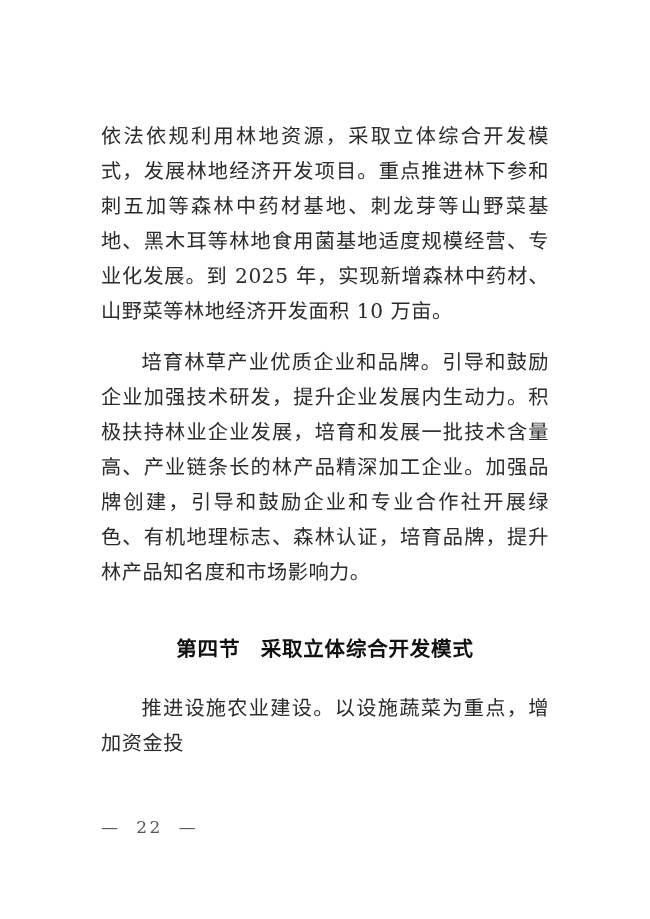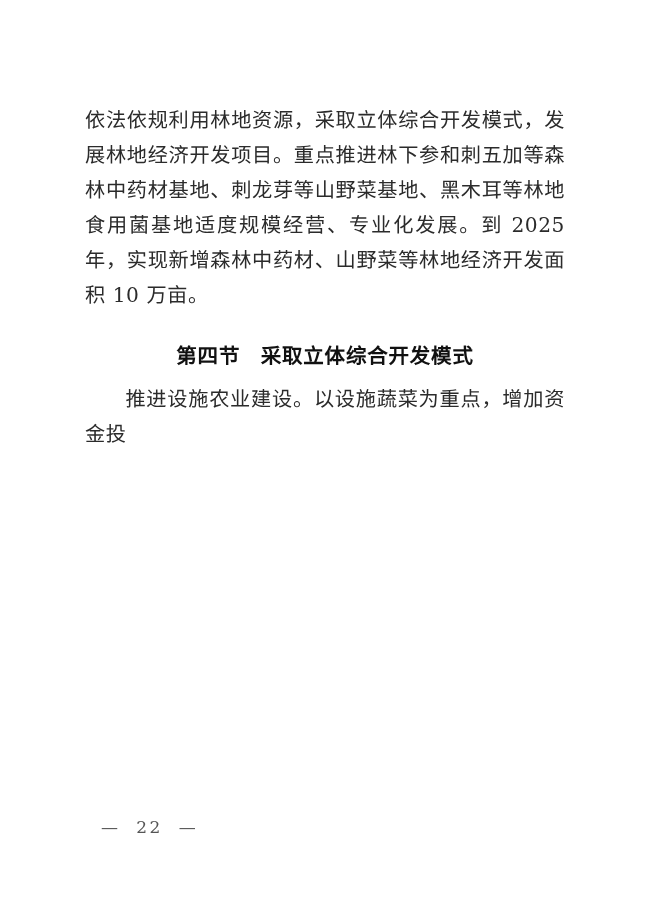--- a/index.html
+++ b/index.html
@@ -21,21 +21,21 @@
 
   
   #content {
     position: absolute;
     left: 85px;
     top: 103px;
     width: 480px;
   }
 
   .para {
-    margin: 0;
+    margin: 16px;
     font-size: 20.2px;
     line-height: 35px;
     color: #2b2b2b;
     text-align: justify;
     text-justify: inter-character;
     text-indent: 2em;
     letter-spacing: 0.55px;
     font-family: "DejaVu Serif", "Liberation Serif", serif;
     font-weight: 400;
     word-break: break-all;
@@ -84,20 +84,21 @@
 </style>
 </head>
 <body>
 
 <div id="page">
 
   <div id="content">
 
     <p class="para first">依法依规利用林地资源，采取立体综合开发模式，发展林地经济开发项目。重点推进林下参和刺五加等森林中药材基地、刺龙芽等山野菜基地、黑木耳等林地食用菌基地适度规模经营、专业化发展。到 2025 年，实现新增森林中药材、山野菜等林地经济开发面积 10 万亩。</p>
 
+    <p class="para">培育林草产业优质企业和品牌。引导和鼓励企业加强技术研发，提升企业发展内生动力。积极扶持林业企业发展，培育和发展一批技术含量高、产业链条长的林产品精深加工企业。加强品牌创建，引导和鼓励企业和专业合作社开展绿色、有机地理标志、森林认证，培育品牌，提升林产品知名度和市场影响力。</p>
 
 
     <h2 class="section-heading"><span>第四节</span><span class="heading-gap"></span><span>采取立体综合开发模式</span></h2>
 
     <p class="para">推进设施农业建设。以设施蔬菜为重点，增加资金投</p>
 
   </div>
 
   <div id="page-number">—  22  —</div>
 

